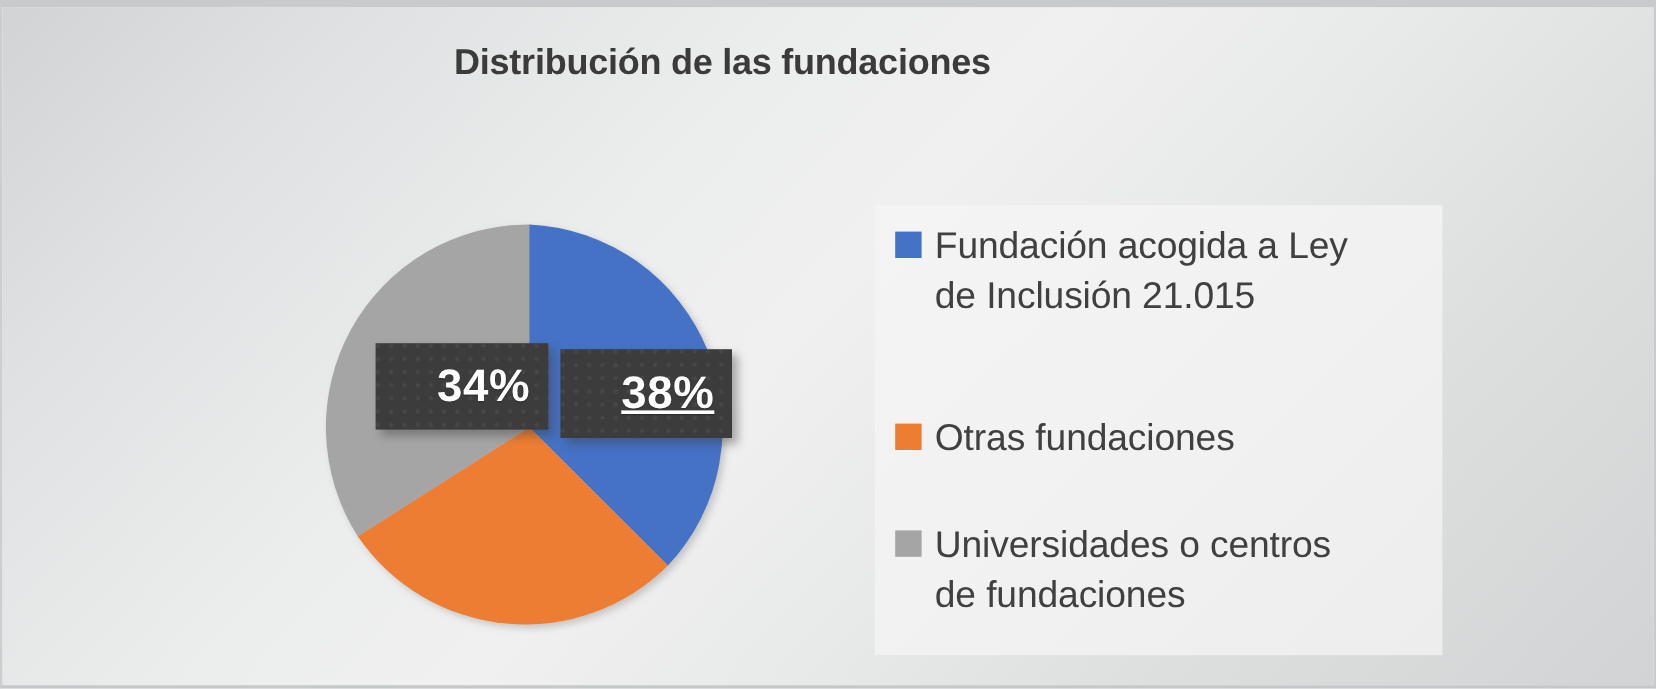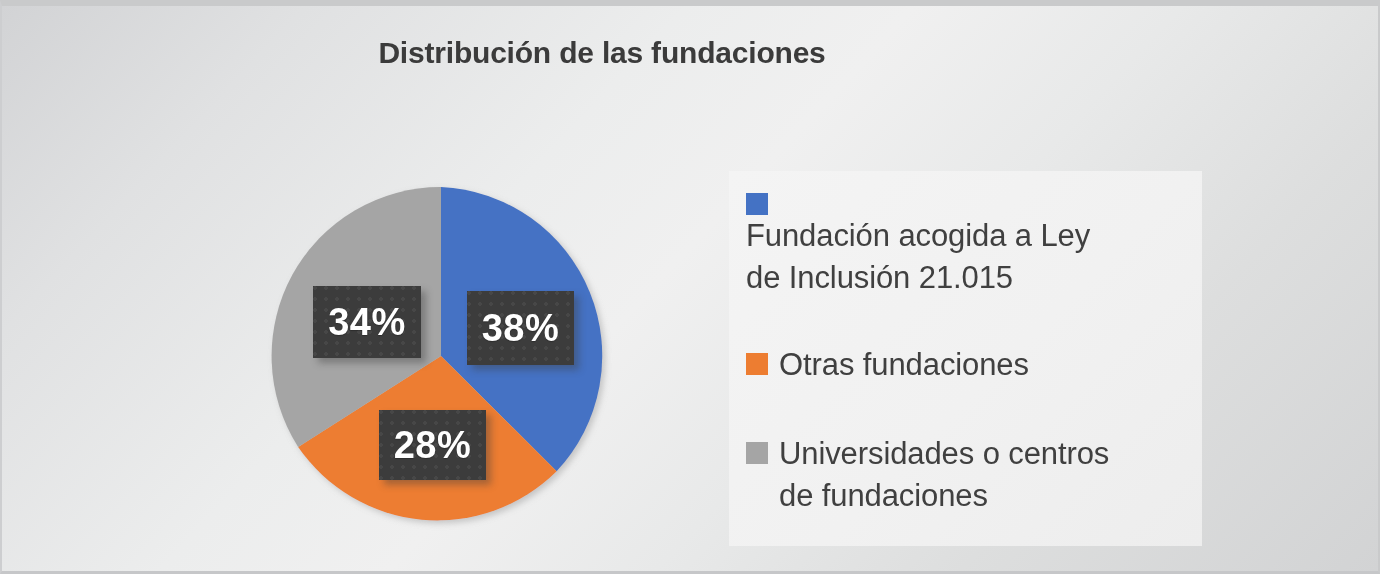--- a/index.html
+++ b/index.html
@@ -68,26 +68,28 @@
     color: #ffffff;
     font-weight: bold;
     font-size: 38px;
     letter-spacing: 0.5px;
     background-color: #3c3c3c;
     background-image:
       radial-gradient(circle at 2px 2px, rgba(255,255,255,0.055) 1.6px, rgba(255,255,255,0) 1.9px);
     background-size: 11px 11px;
     box-shadow: 5px 5px 7px rgba(60,60,60,0.40);
     text-shadow: 0 1px 1px rgba(0,0,0,0.25);
+    padding-left: 36px;
   }
   #label-38 {
     left: 465px;
     top: 285px;
     width: 107px;
     height: 74px;
+    text-decoration: underline;
   }
   #label-34 {
     left: 311px;
     top: 280px;
     width: 108px;
     height: 72px;
   }
   #label-28 {
     left: 377px;
     top: 404px;
@@ -104,21 +106,21 @@
     height: 375px;
     background: linear-gradient(135deg, #f4f4f4 0%, #f1f1f1 55%, #ededed 100%);
   }
   .legend-item {
     position: absolute;
     display: flex;
     align-items: flex-start;
     left: 17px;
     width: 450px;
   }
-  #legend-item-0 { top: 13px; flex-direction: column; }
+  #legend-item-0 { top: 13px; }
   #legend-item-1 { top: 137px; margin-top: 36px; }
   #legend-item-2 { top: 262px; }
 
   .legend-swatch {
     flex: 0 0 auto;
     width: 22px;
     height: 22px;
     margin-top: 9px;
     margin-right: 11px;
   }
@@ -155,21 +157,20 @@
         <path id="slice-0" d="M 177 177 L 177 8 A 169 169 0 0 1 292.62 292.32 Z" fill="#4472C4"></path>
 
         <path id="slice-1" d="M 177 177 L 292.62 292.32 A 169 169 0 0 1 34.15 267.94 Z" fill="#ED7D31"></path>
 
         <path id="slice-2" d="M 177 177 L 34.15 267.94 A 169 169 0 0 1 177 8 Z" fill="#A5A5A5"></path>
       </g>
     </svg>
   </div>
 
   <div class="data-label" id="label-38">38%</div>
-  <div class="data-label" id="label-28">28%</div>
   <div class="data-label" id="label-34">34%</div>
 
   <div id="legend-panel">
 
     <div class="legend-item" id="legend-item-0">
       <span class="legend-swatch" id="swatch-0" style="background-color: rgb(68, 114, 196);"></span>
       <span class="legend-label">
         <span class="lline">Fundación acogida a Ley</span>
         <span class="lline">de Inclusión 21.015</span>
       </span>

